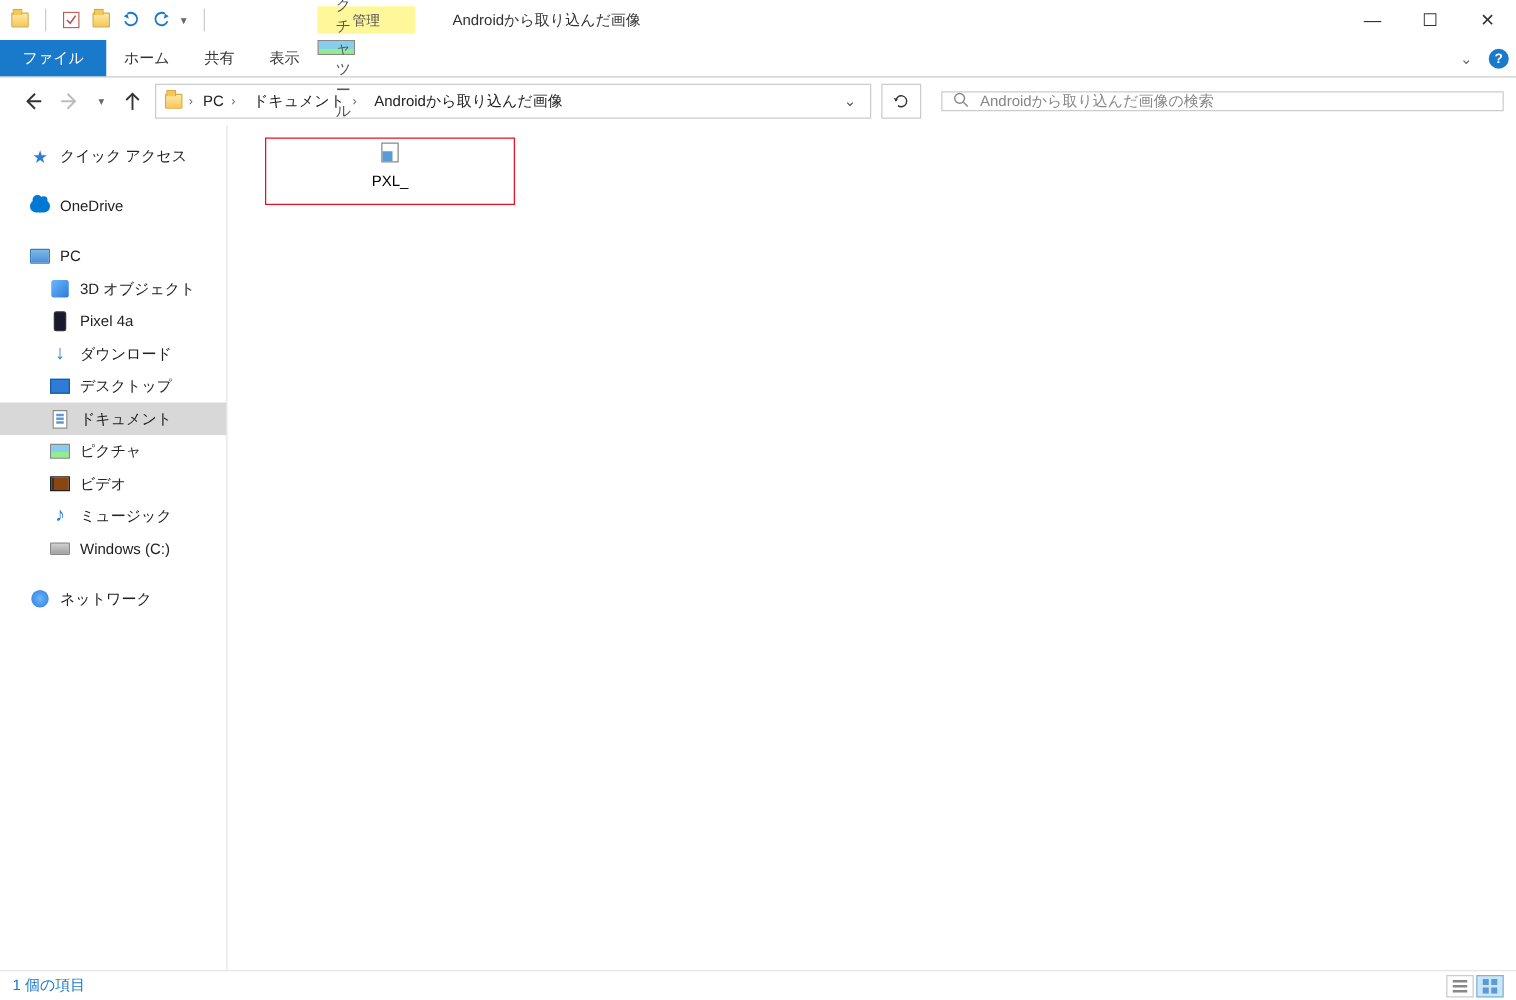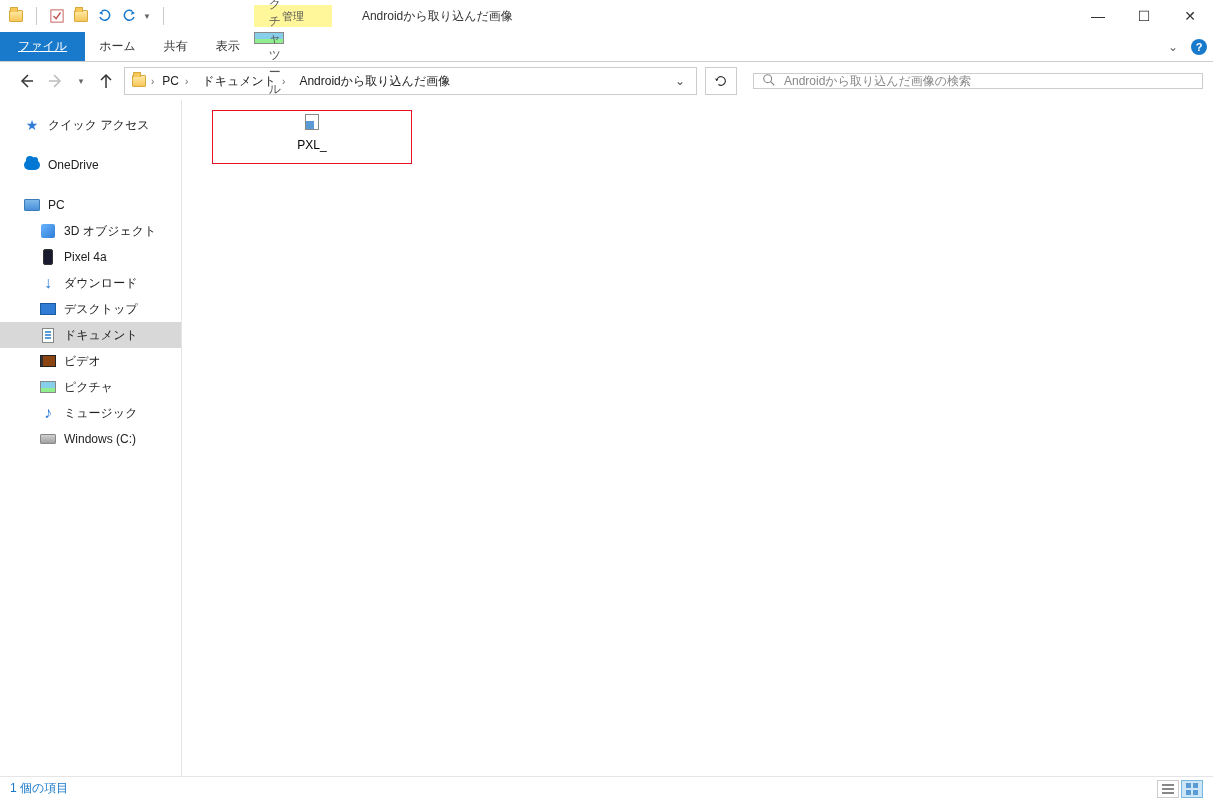--- a/index.html
+++ b/index.html
@@ -16,21 +16,21 @@
 .undo-arrow svg, .redo-arrow svg { width:16px; height:16px; }
 .dd { font-size:8px; color:#666; margin-left:-2px;}
 .titlebar .manage-tab { background:#fff79a; color:#555; font-size:11px; padding:4px 28px; margin-left:78px; height: 22px; display:flex; align-items:center;}
 .titlebar .title { margin-left: 30px; font-size:12px; color:#333;}
 .titlebar .controls { margin-left:auto; display:flex; height:100%;}
 .titlebar .controls div { width:46px; display:flex; align-items:center; justify-content:center; font-size:14px; color:#333;}
 
 
 .ribbon { height:30px; display:flex; align-items:stretch; border-bottom:1px solid #ccc; }
 .ribbon .tab { padding:0 14px; display:flex; align-items:center; font-size:12px; color:#333; cursor:pointer;}
-.ribbon .tab.file { background:#1979ca; color:#fff; padding:0 18px;text-decoration:underline;}
+.ribbon .tab.file { background:#1979ca; color:#fff; padding:0 18px;}
 .ribbon .tab.pic { color:#555; }
 .ribbon .spacer { flex:1; }
 .ribbon .chev { width:24px; display:flex; align-items:center; justify-content:center; color:#666;}
 .ribbon .help { width:28px; display:flex; align-items:center; justify-content:center;}
 .help-circle{ width:16px;height:16px;border-radius:50%;background:#1979ca;color:#fff;font-size:11px;font-weight:bold;display:flex;align-items:center;justify-content:center;}
 
 
 .navrow { height:38px; display:flex; align-items:center; padding:6px 10px 6px 14px; gap:6px; }
 .navbtn { width:24px; height:24px; display:flex; align-items:center; justify-content:center; color:#888;}
 .navbtn.dark { color:#333; }
@@ -239,41 +239,47 @@
       <span>デスクトップ</span>
     </div>
     <div class="nav-item child selected">
       <span class="icon16">
           <span class="doc"></span>
         </span>
       <span>ドキュメント</span>
     </div>
     <div class="nav-item child">
       <span class="icon16">
+          <span class="pic"></span>
+        </span>
+      <span>ピクチャ</span>
+    </div>
+    <div class="nav-item child">
+      <span class="icon16">
           <span class="vid"></span>
         </span>
       <span>ビデオ</span>
-    </div>
-    <div class="nav-item child">
-      <span class="icon16">
-          <span class="pic"></span>
-        </span>
-      <span>ピクチャ</span>
     </div>
     <div class="nav-item child">
       <span class="icon16 music">♪</span>
       <span>ミュージック</span>
     </div>
     <div class="nav-item child">
       <span class="icon16">
           <span class="drive"></span>
         </span>
       <span>Windows (C:)</span>
     </div>
     <div class="nav-group-gap"></div>
+    <div class="nav-item">
+      <span class="icon16">
+          <span class="network"></span>
+        </span>
+      <span>ネットワーク</span>
+    </div>
   </div>
 
   <div class="content">
     <div class="file-item" style="margin-left:18px;">
       <span class="icon16">
           <span class="fileicon"></span>
         </span>
       <span>PXL_</span>
       <span class="redacted"></span>
     </div>

